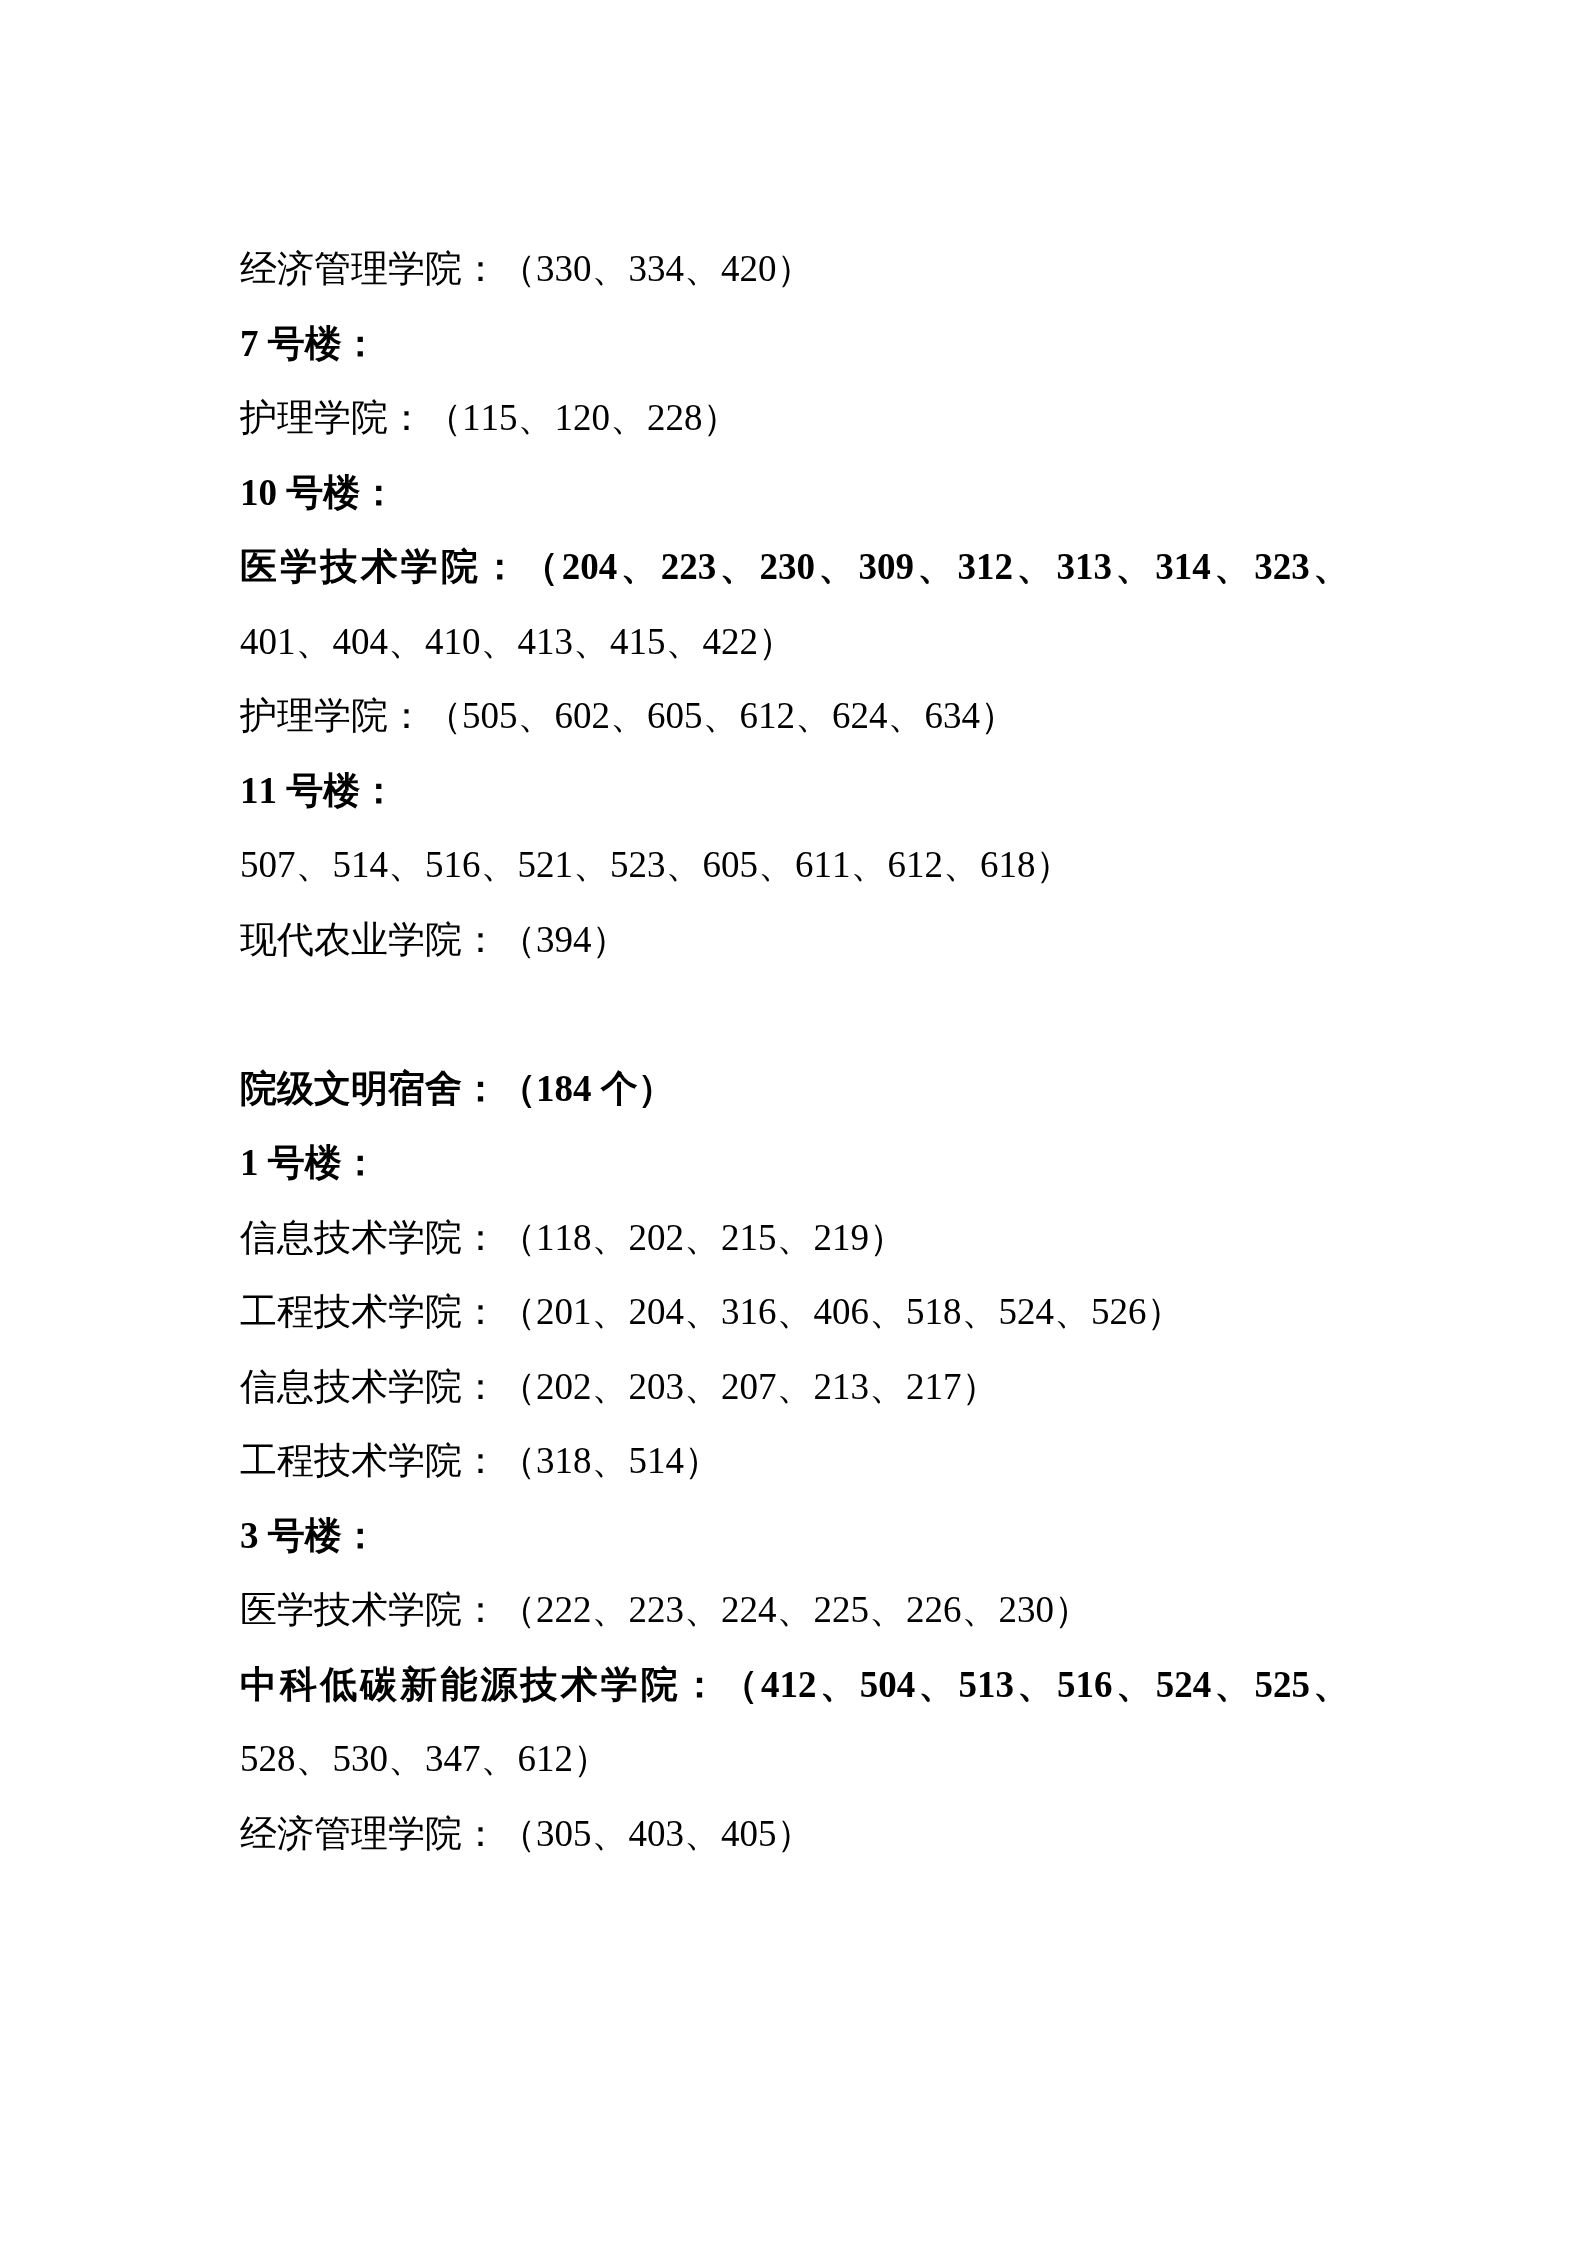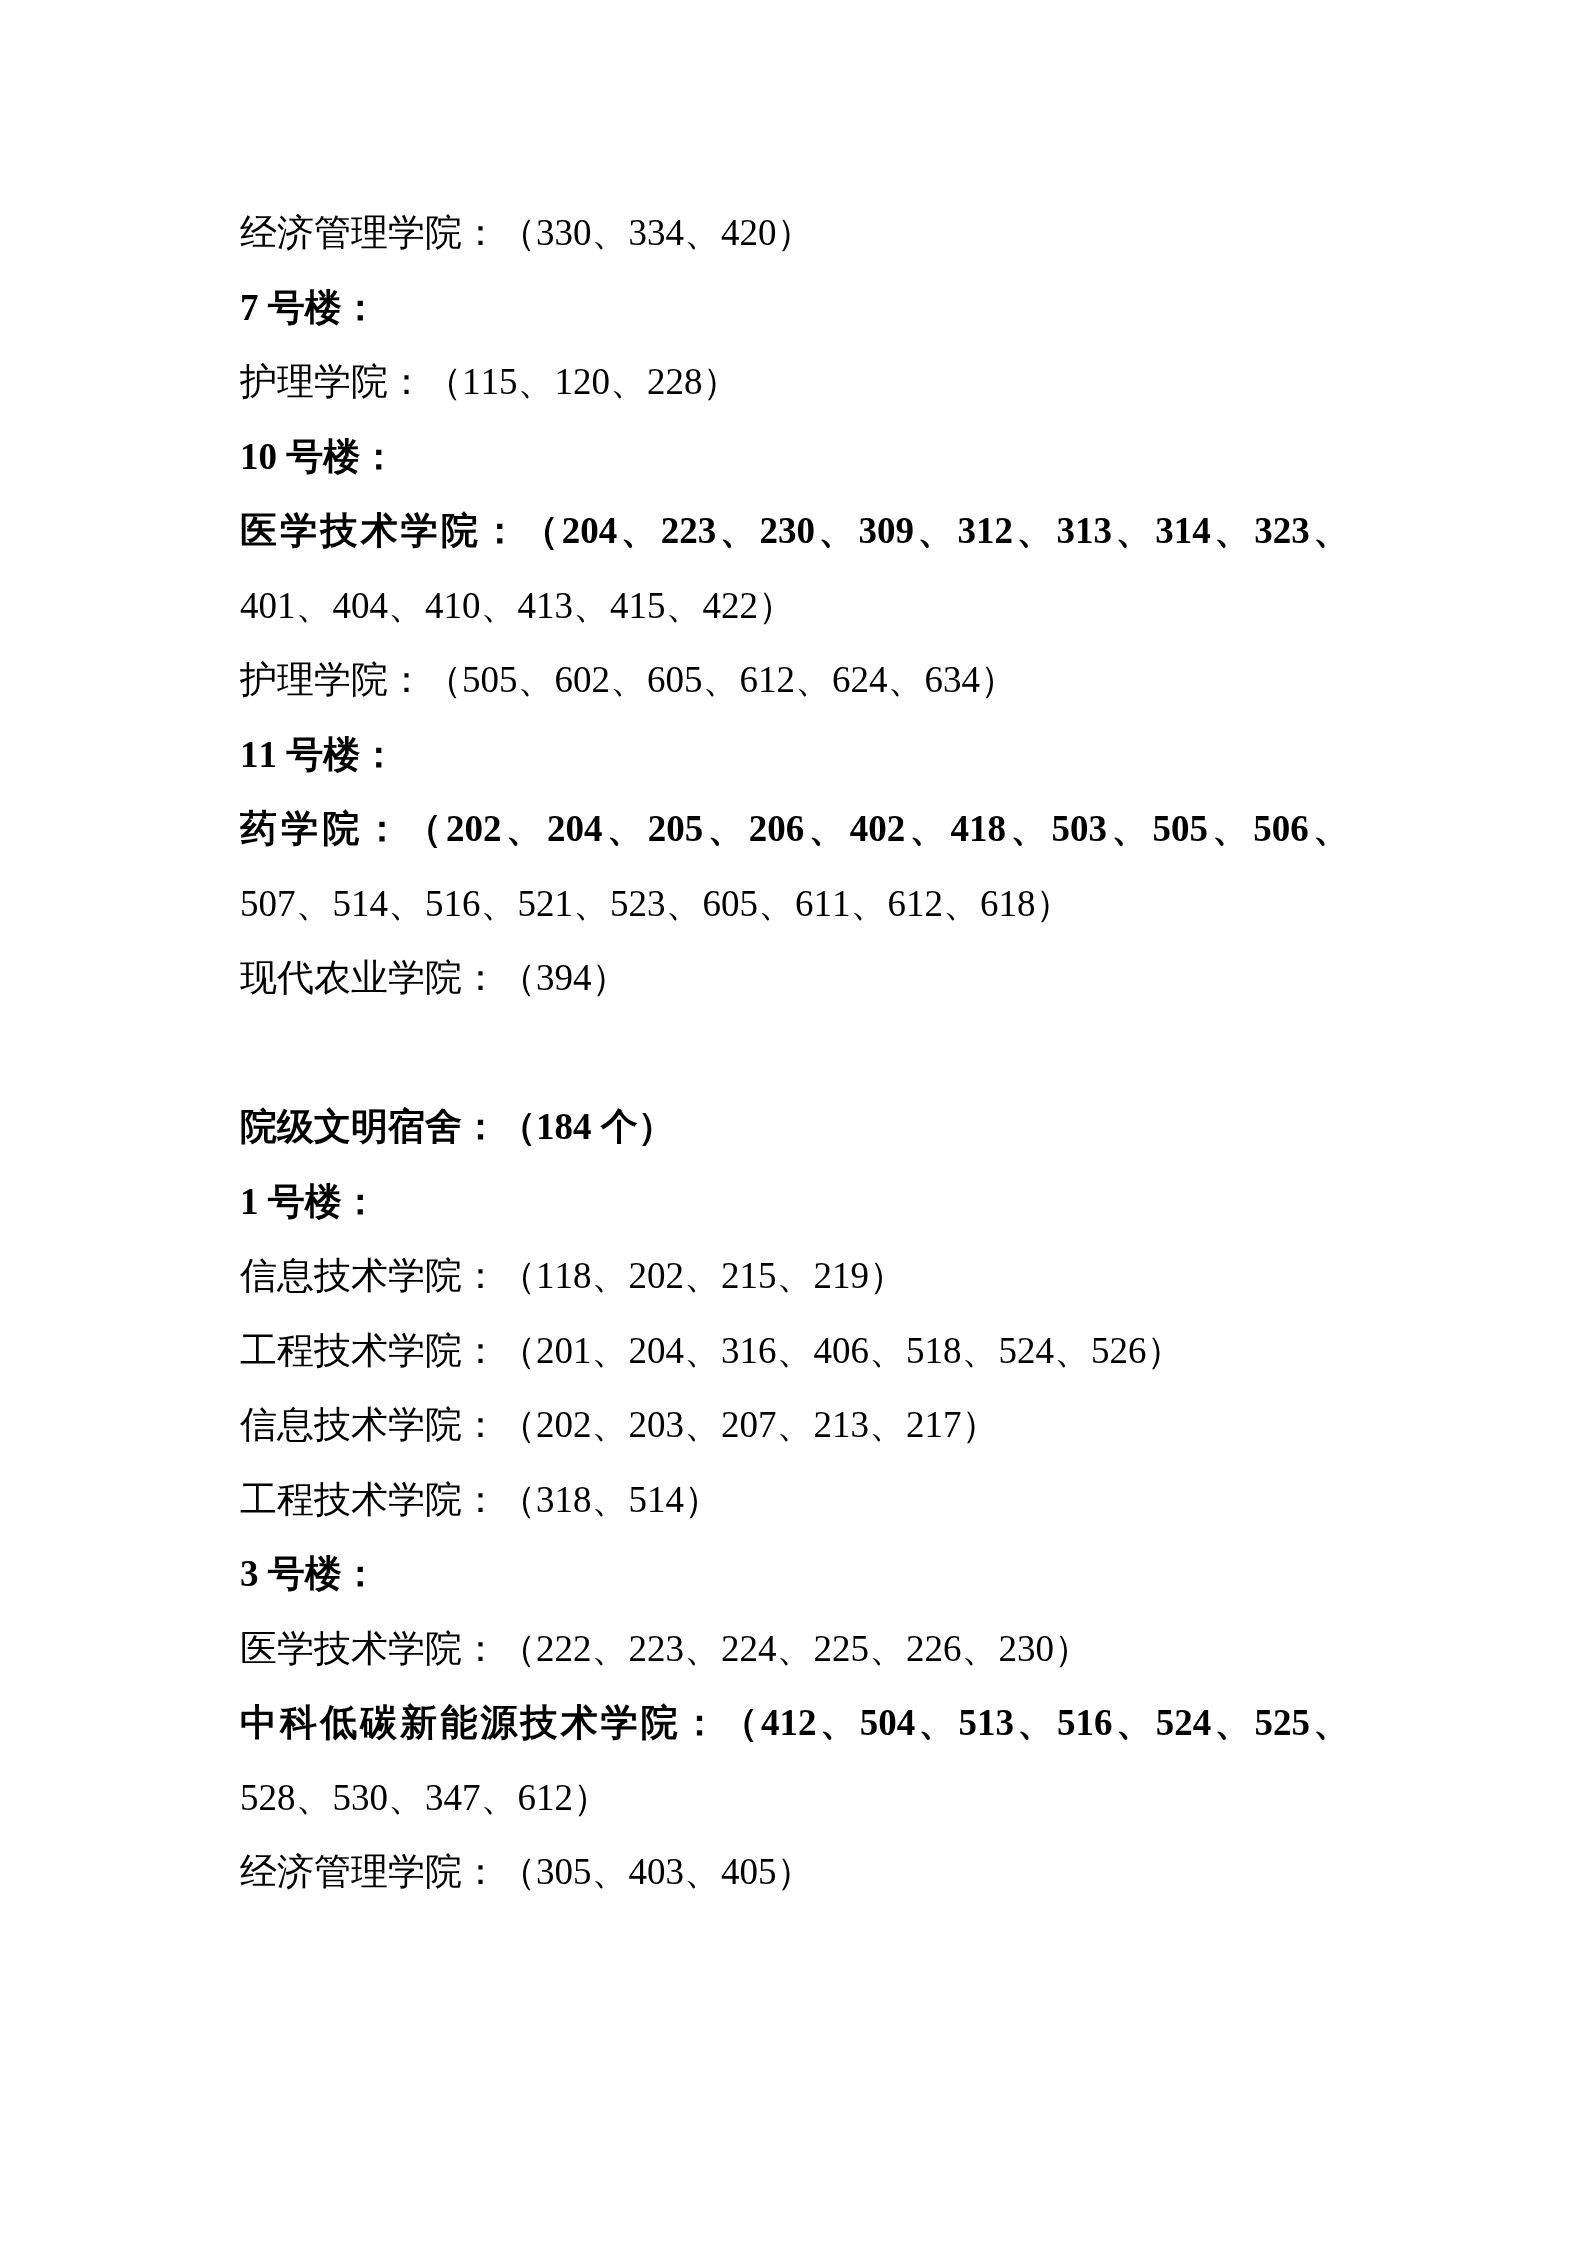--- a/index.html
+++ b/index.html
@@ -9,20 +9,21 @@
   }
   .page {
     position: relative;
     width: 1587px;
     height: 1967px;
     background: #ffffff;
     color: #000000;
     overflow: hidden;
     font-family: "Liberation Serif", "DejaVu Serif", serif;
     font-size: 37px;
+    margin-top: 36px;
   }
   .content {
     position: absolute;
     left: 240px;
     top: 196px;
     width: 1110px;
   }
   .line {
     height: 74.5px;
     line-height: 74.5px;
@@ -50,21 +51,20 @@
 <div class="page">
   <div class="content">
     <p class="line">经济管理学院：（330、334、420）</p>
     <p class="line bold">7 号楼：</p>
     <p class="line">护理学院：（115、120、228）</p>
     <p class="line bold">10 号楼：</p>
     <p class="line justify">医学技术学院：（204、223、230、309、312、313、314、323、</p>
     <p class="line">401、404、410、413、415、422）</p>
     <p class="line">护理学院：（505、602、605、612、624、634）</p>
     <p class="line bold">11 号楼：</p>
-    <p class="line justify">药学院：（202、204、205、206、402、418、503、505、506、</p>
     <p class="line">507、514、516、521、523、605、611、612、618）</p>
     <p class="line">现代农业学院：（394）</p>
     <p class="line blank"></p>
     <p class="line bold">院级文明宿舍：（184 个）</p>
     <p class="line bold">1 号楼：</p>
     <p class="line">信息技术学院：（118、202、215、219）</p>
     <p class="line">工程技术学院：（201、204、316、406、518、524、526）</p>
     <p class="line">信息技术学院：（202、203、207、213、217）</p>
     <p class="line">工程技术学院：（318、514）</p>
     <p class="line bold">3 号楼：</p>

